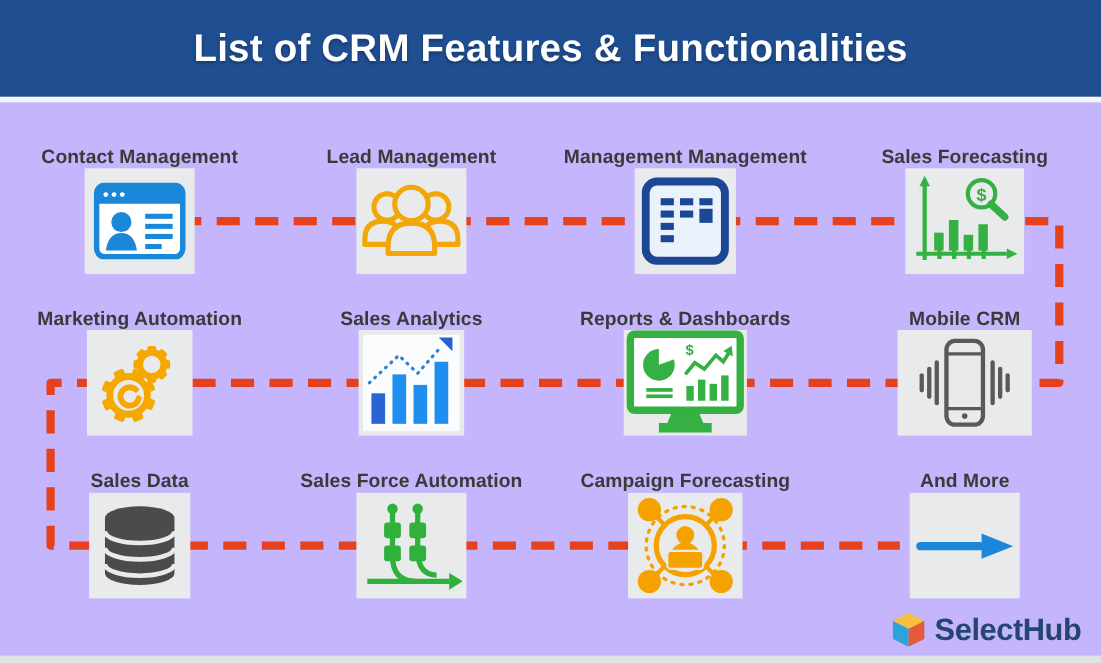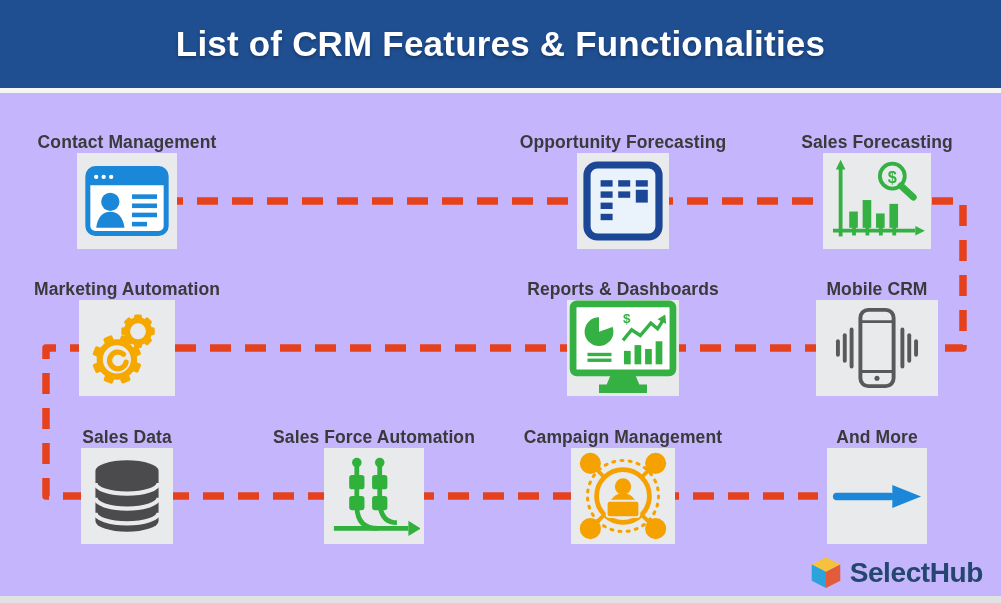--- a/index.html
+++ b/index.html
@@ -68,23 +68,38 @@
         <circle cx="30" cy="43" r="11" fill="#1B87D9"></circle>
         <path d="M13 74 q3-19 17-19 q14 0 17 19 Z" fill="#1B87D9"></path>
         <rect x="56" y="34" width="30" height="5.5" fill="#1B87D9"></rect>
         <rect x="56" y="45" width="30" height="5.5" fill="#1B87D9"></rect>
         <rect x="56" y="56" width="30" height="5.5" fill="#1B87D9"></rect>
         <rect x="56" y="67" width="18" height="5.5" fill="#1B87D9"></rect>
       </svg>
     </div>
   </div>
 
+  <div class="cell r1 c2">
+    <div class="feat-label">Lead Management</div>
+    <div class="iconbox w100">
+      <svg width="92" height="76" viewBox="0 0 100 82">
+        <g stroke="#F2A706" stroke-width="5" stroke-linejoin="round">
+          <circle cx="26" cy="27" r="13" fill="#e9eaeb"></circle>
+          <circle cx="74" cy="27" r="13" fill="#e9eaeb"></circle>
+          <path d="M4 64 v-5 q0-18 18-18 q10 0 15 7 v16 z" fill="#e9eaeb"></path>
+          <path d="M96 64 v-5 q0-18 -18-18 q-10 0 -15 7 v16 z" fill="#e9eaeb"></path>
+          <circle cx="50" cy="24" r="16.5" fill="#e9eaeb"></circle>
+          <path d="M27 73 v-7 q0-23 23-23 q23 0 23 23 v7 z" fill="#e9eaeb"></path>
+        </g>
+      </svg>
+    </div>
+  </div>
 
   <div class="cell r1 c3">
-    <div class="feat-label">Opportunity Forecasting</div>
+    <div class="feat-label">Management Management</div>
     <div class="iconbox w92">
       <svg width="80" height="80" viewBox="0 0 100 100">
         <rect x="5" y="5" width="90" height="90" rx="13" fill="#EAF2FB" stroke="#1B4796" stroke-width="9"></rect>
         <g fill="#1B4796">
           <rect x="22" y="24" width="15" height="8"></rect>
             <rect x="22" y="38" width="15" height="8"></rect>
           <rect x="22" y="52" width="15" height="8"></rect>
             <rect x="22" y="66" width="15" height="8"></rect>
           <rect x="44" y="24" width="15" height="8"></rect>
             <rect x="44" y="38" width="15" height="8"></rect>
@@ -146,20 +161,34 @@
           <rect x="33" y="30" width="11" height="11" rx="2" transform="rotate(247 38.5 58)"></rect>
           <rect x="33" y="30" width="11" height="11" rx="2" transform="rotate(292 38.5 58)"></rect>
           <rect x="33" y="30" width="11" height="11" rx="2" transform="rotate(337 38.5 58)"></rect>
         </g>
         <circle cx="38.5" cy="58" r="19.5" fill="#e9eaeb" stroke="#F5A800" stroke-width="7"></circle>
         <path d="M46 52 a9.5 9.5 0 1 0 3 9" fill="none" stroke="#F5A800" stroke-width="6" stroke-linecap="round"></path>
       </svg>
     </div>
   </div>
 
+  <div class="cell r2 c2">
+    <div class="feat-label">Sales Analytics</div>
+    <div class="iconbox w96">
+      <svg width="88" height="88" viewBox="0 0 92 92">
+        <rect x="0" y="0" width="92" height="92" rx="2" fill="#FBFCFD"></rect>
+        <rect x="8" y="56" width="13" height="29" fill="#2A63D4"></rect>
+        <rect x="28" y="38" width="13" height="47" fill="#1E8FEF"></rect>
+        <rect x="48" y="48" width="13" height="37" fill="#1E8FEF"></rect>
+        <rect x="68" y="26" width="13" height="59" fill="#1E8FEF"></rect>
+        <polyline points="6,46 34,20 52,37 74,12" fill="none" stroke="#2F7FD9" stroke-width="3" stroke-dasharray="1 6" stroke-linecap="round"></polyline>
+        <polygon points="72,3 85,3 85,16" fill="#2563D3"></polygon>
+      </svg>
+    </div>
+  </div>
 
   <div class="cell r2 c3">
     <div class="feat-label">Reports &amp; Dashboards</div>
     <div class="iconbox w112">
       <svg width="108" height="96" viewBox="0 0 112 100">
         <rect x="4" y="4" width="104" height="72" rx="4" fill="#ffffff" stroke="#35B043" stroke-width="7"></rect>
         <path d="M44 76 h24 l5 12 h8 v9 H31 v-9 h8 z" fill="#35B043"></path>
         <circle cx="31" cy="33" r="15" fill="#35B043"></circle>
         <path d="M31 33 L31 15 A15 15 0 0 1 45 28 Z" fill="#ffffff"></path>
         <rect x="19" y="55" width="25" height="3.5" fill="#35B043"></rect>
@@ -223,21 +252,21 @@
           <rect x="22" y="22" width="16" height="15" rx="3"></rect>
           <rect x="22" y="44" width="16" height="15" rx="3"></rect>
           <rect x="46" y="22" width="16" height="15" rx="3"></rect>
           <rect x="46" y="44" width="16" height="15" rx="3"></rect>
         </g>
       </svg>
     </div>
   </div>
 
   <div class="cell r3 c3">
-    <div class="feat-label">Campaign Management</div>
+    <div class="feat-label">Campaign Forecasting</div>
     <div class="iconbox w104">
       <svg width="96" height="96" viewBox="0 0 100 100">
         <g stroke="#F5A201" stroke-width="4">
           <line x1="20" y1="20" x2="38" y2="38"></line>
             <line x1="80" y1="20" x2="62" y2="38"></line>
           <line x1="20" y1="80" x2="38" y2="62"></line>
             <line x1="80" y1="80" x2="62" y2="62"></line>
         </g>
         <g fill="#F5A201">
           <circle cx="16" cy="16" r="11"></circle>

